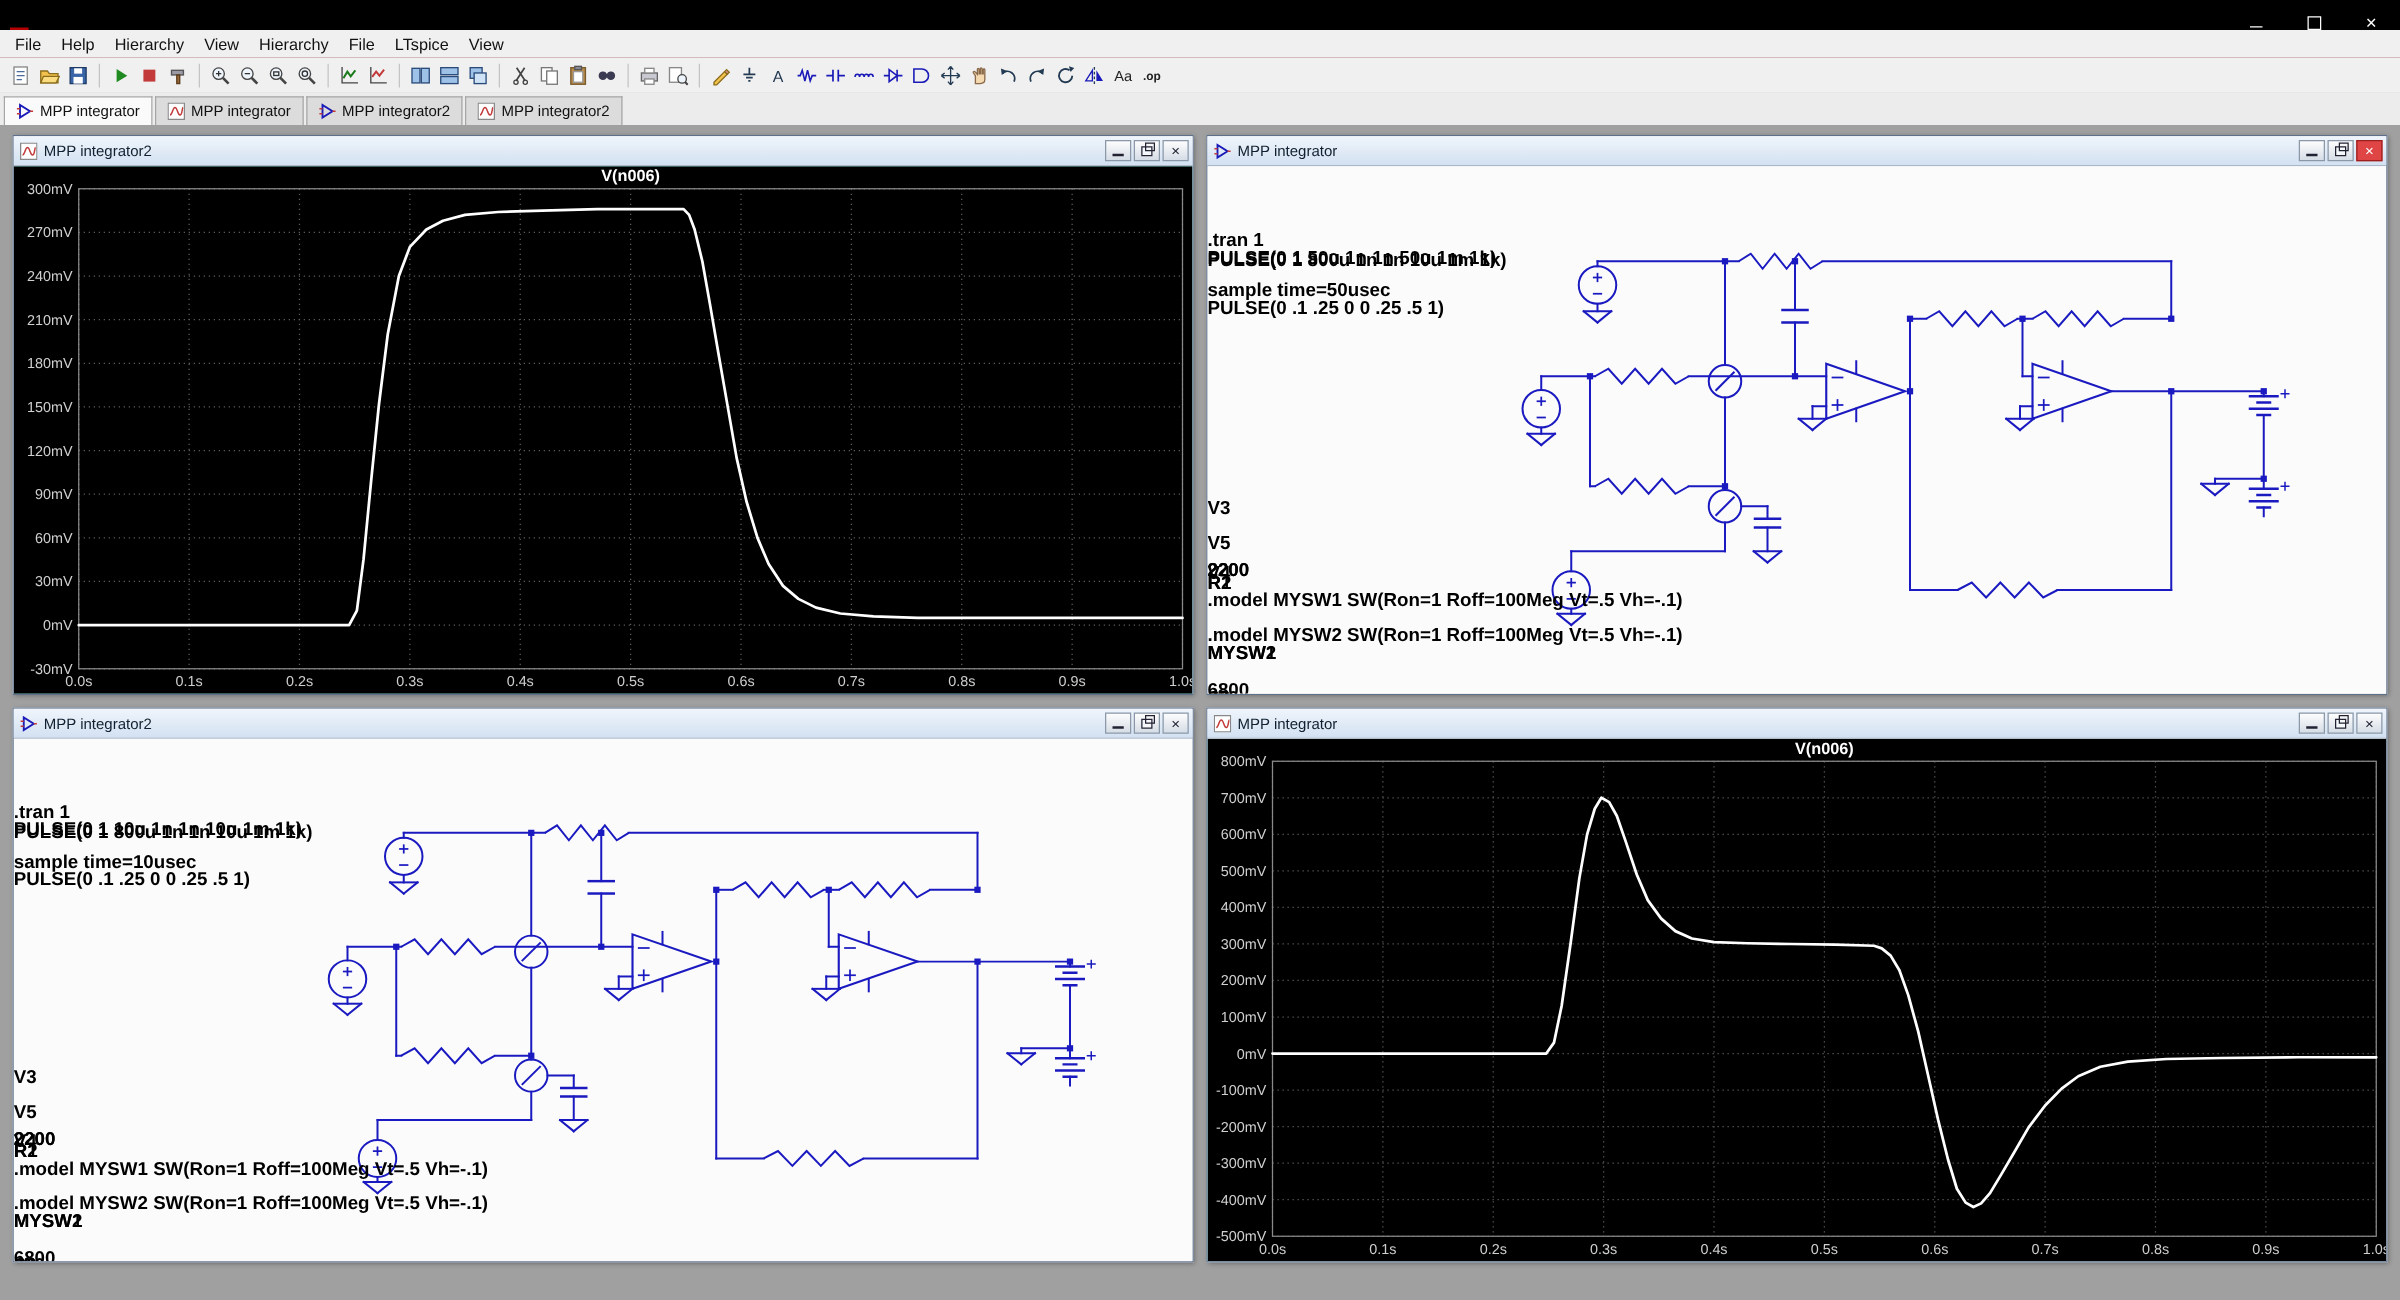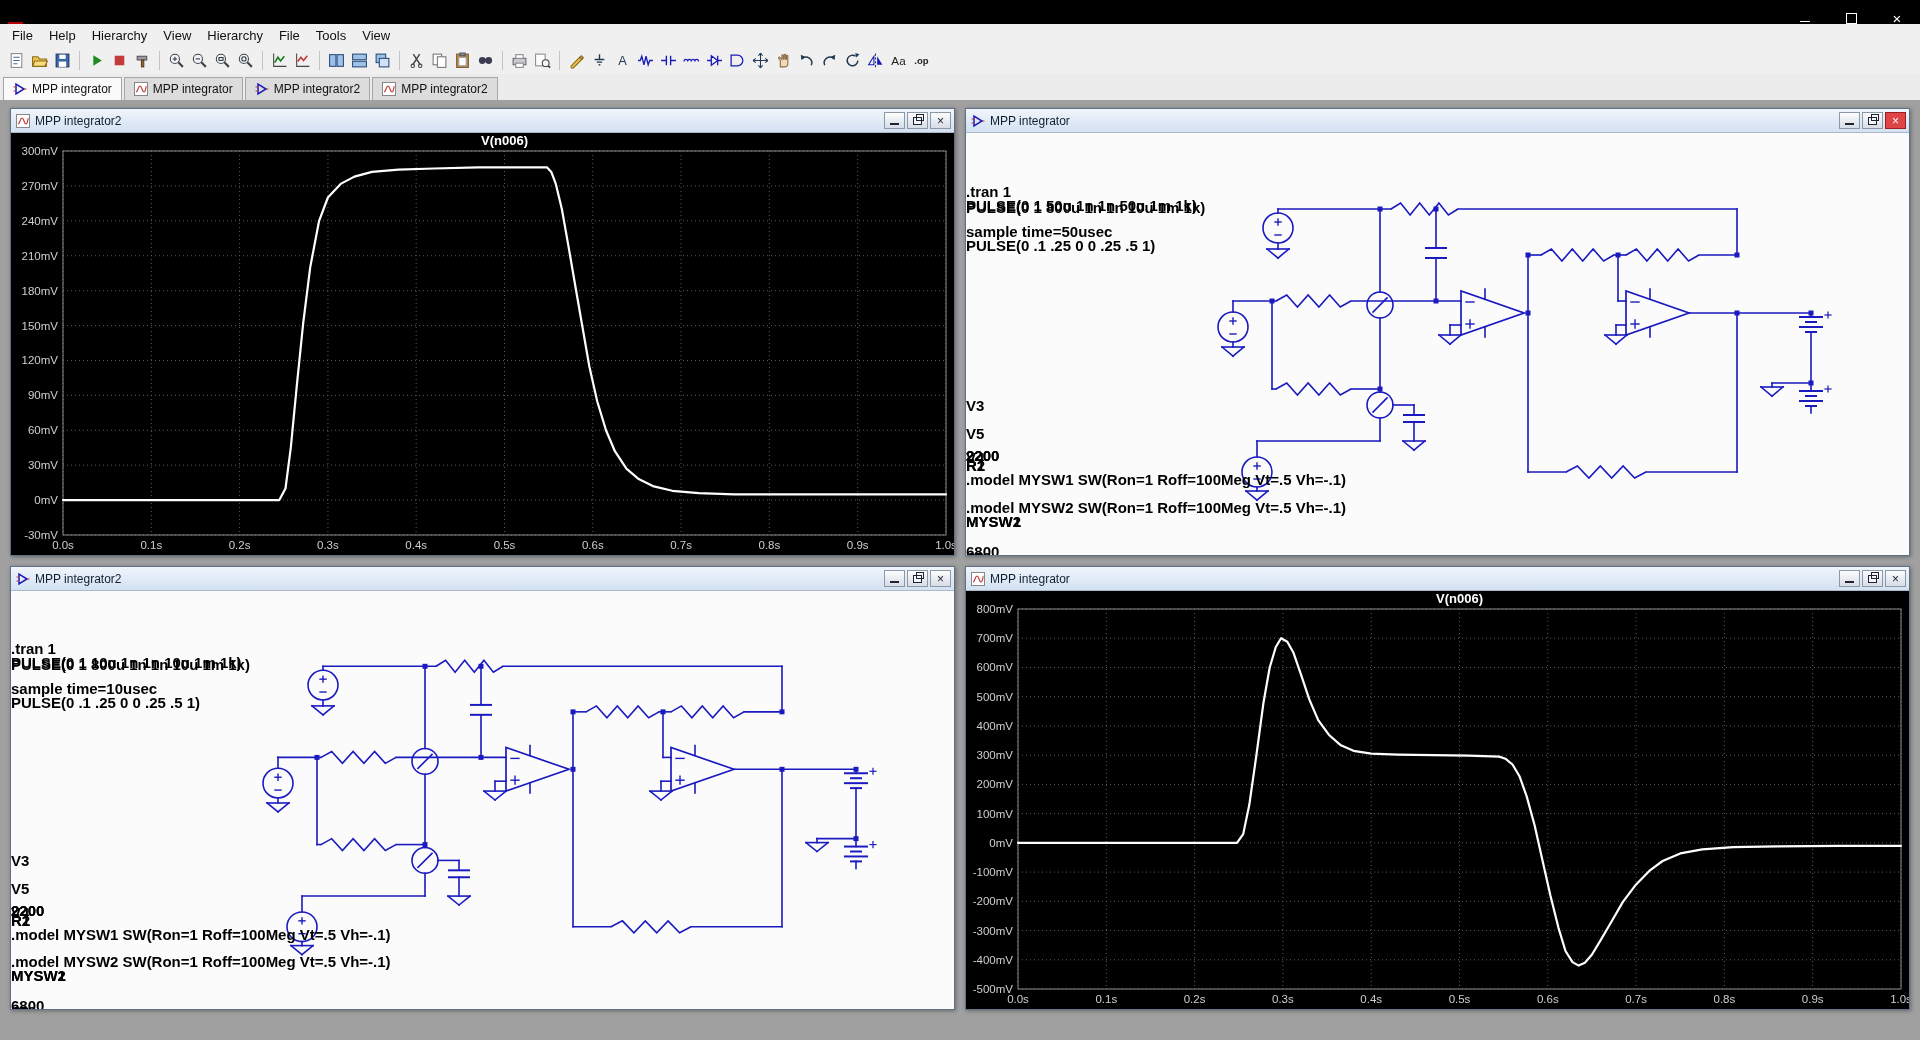--- a/index.html
+++ b/index.html
@@ -77,21 +77,21 @@
     </div>
   </div>
 
   <div class="menubar" id="menubar">
       <span class="menu-item">File</span>
       <span class="menu-item">Help</span>
       <span class="menu-item">Hierarchy</span>
       <span class="menu-item">View</span>
       <span class="menu-item">Hierarchy</span>
       <span class="menu-item">File</span>
-      <span class="menu-item">Tools</span>
+      <span class="menu-item">LTspice</span>
       <span class="menu-item">View</span>
     </div>
   <div class="toolbar" id="toolbar">
       <div class="tb-icon">
         <svg width="17" height="17" viewBox="0 0 16 16">
           <rect x="3" y="1.5" width="10" height="13" fill="#fff" stroke="#888"></rect>
           <path d="M5 5h6M5 8h6M5 11h4" stroke="#4a6a9a" fill="none"></path>
         </svg>
       </div>
       <div class="tb-icon">

